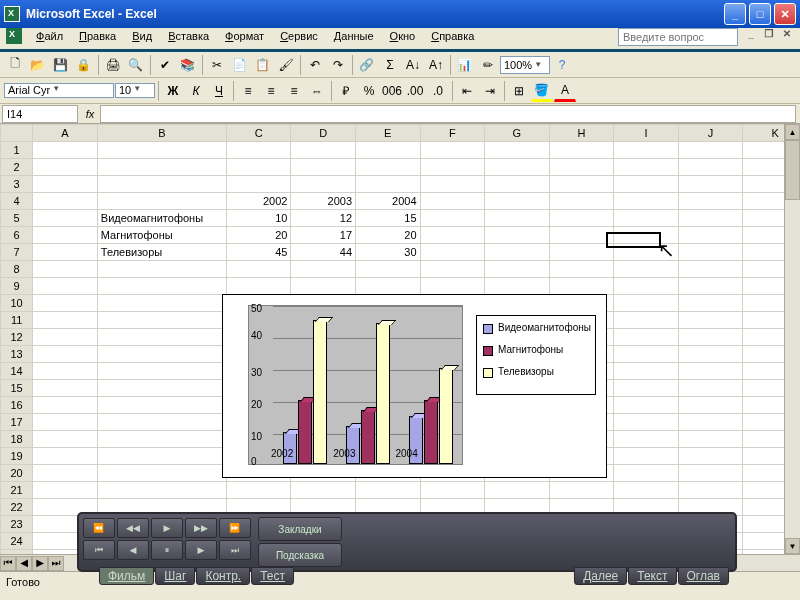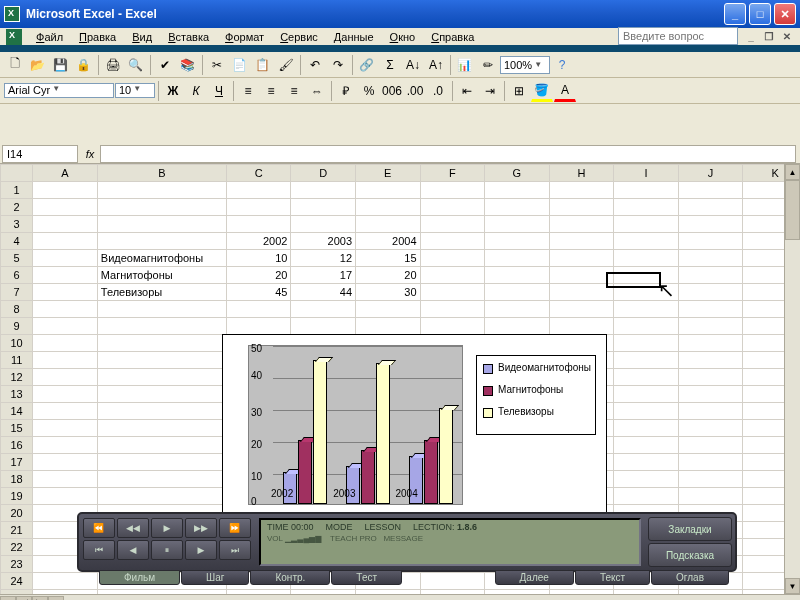--- a/index.html
+++ b/index.html
@@ -7,38 +7,38 @@
 
   
   .titlebar { display:flex; align-items:center; height:28px; background: linear-gradient(#2a6de1,#1b59c8 50%,#0a4ab7); color:#fff; padding:0 4px; }
   .titlebar .icon { width:16px; height:16px; background:#207245; border:1px solid #fff; margin-right:6px; position:relative; }
   .titlebar .icon::after { content:"X"; font-size:9px; color:#fff; position:absolute; top:1px; left:3px; font-weight:bold; }
   .titlebar .title { flex:1; font-weight:bold; font-size:12px; }
   .winbtn { width:22px; height:22px; margin-left:3px; display:flex; align-items:center; justify-content:center; border:1px solid #fff; border-radius:3px; font-size:11px; font-weight:bold; }
   .winbtn.min, .winbtn.max { background: linear-gradient(#7aa8ef,#2a6de1); }
   .winbtn.close { background: linear-gradient(#ef7a7a,#d43a3a); }
 
-  .menubar { background:#ece9d8; display:flex; align-items:flex-end; height:24px; padding:0 6px; border-bottom:7px solid #0c4a6e; }
+  .menubar { background:#ece9d8; display:flex; align-items:flex-start; height:24px; padding:0 6px; border-bottom:3px solid #0c4a6e; }
   .appicon { width:16px; height:16px; background:#207245; margin-right:6px; position:relative; }
   .appicon::after { content:"X"; color:#fff; font-size:9px; position:absolute; top:1px; left:3px; font-weight:bold; }
   .menu-item { padding:2px 8px; cursor:default; text-decoration:underline; text-decoration-color:transparent; }
   .menu-item::first-letter { text-decoration:underline; }
   .menubar .ask { margin-left:auto; }
   .ask input { width:120px; height:18px; font-size:11px; border:1px solid #7f9db9; color:#888; padding:0 4px; }
   .inner-ctrl { display:flex; gap:4px; margin-left:6px; }
   .inner-ctrl span { width:14px; height:14px; text-align:center; font-weight:bold; font-size:10px; color:#555; }
 
   .toolbar { display:flex; align-items:center; height:26px; padding:0 4px; border-bottom:1px solid #c0b89c; background:#ece9d8; gap:1px; }
   .tbtn { width:22px; height:22px; border:1px solid transparent; display:flex; align-items:center; justify-content:center; font-size:12px; }
   .tsep { width:1px; height:20px; background:#aca899; margin:0 2px; }
   .tzoom { width:50px; height:18px; border:1px solid #7f9db9; background:#fff; font-size:11px; padding:0 3px; display:flex; align-items:center; }
   .tcombo { height:15px; border:1px solid #7f9db9; background:#fff; font-size:11px; padding:0 3px; display:flex; align-items:flex-start; }
   .drop { padding-left:2px; color:#555; font-size:8px; }
 
-  .formulabar { display:flex; align-items:center; height:20px; background:#ece9d8; border-bottom:1px solid #aca899;margin-top:40px; }
+  .formulabar { display:flex; align-items:center; height:20px; background:#ece9d8; border-bottom:1px solid #aca899; }
   .namebox { width:76px; height:18px; border:1px solid #aca899; background:#fff; padding:0 4px; margin:0 2px; display:flex; align-items:center; }
   .fx { width:20px; text-align:center; font-style:italic; }
   .fxinput { flex:1; background:#fff; height:18px; border:1px solid #aca899; margin-right:4px; }
 
   .sheet-area { position:relative; height:447px; overflow:hidden; background:#fff; }
   table.sheet { border-collapse:collapse; width:808px; table-layout:fixed; }
   table.sheet th, table.sheet td { border:1px solid #d4d0c8; font-size:11px; height:17px; padding:0 3px; }
   table.sheet th { background:#e4e2d5; font-weight:normal; text-align:center; }
   table.sheet th.rowhdr { width:30px; background:#e4e2d5; }
   table.sheet td { background:#fff; text-align:right; }
@@ -80,21 +80,21 @@
 
   
   .player { position:absolute; left:77px; top:512px; width:660px; height:60px; background: linear-gradient(#5a5a68,#3a3a44); border:2px solid #2a2a30; border-radius:5px; display:flex; color:#b8c8b8; font-size:10px; }
   .pbtns { display:grid; grid-template-columns:repeat(5,32px); grid-template-rows:20px 20px; gap:2px; padding:4px; }
   .pbtn { background:linear-gradient(#6a6a78,#4a4a54); border:1px solid #2a2a30; display:flex; align-items:center; justify-content:center; color:#c8d8c8; font-size:9px; border-radius:2px; }
   .lcd { flex:1; background:#8a9a7a; border:2px inset #2a2a30; margin:4px; padding:2px 6px; color:#2a3a2a; font-family:monospace; position:relative; }
   .lcd .line { display:flex; gap:12px; font-size:9px; }
   .rbtns { width:90px; padding:3px; display:flex; flex-direction:column; gap:2px; }
   .rbtn { flex:1; background:linear-gradient(#6a6a78,#4a4a54); border:1px solid #2a2a30; display:flex; align-items:center; justify-content:center; color:#c8e8c8; font-size:10px; border-radius:3px; }
   .tabs-below { position:absolute; bottom:-15px; left:20px; display:flex; gap:1px; }
-  .ptab { background:linear-gradient(#5a5a68,#3a3a44); border:1px solid #2a2a30; color:#c8d8c8; font-size:10px; padding:1px 24px; border-radius:0 0 3px 3px; }
+  .ptab { background:linear-gradient(#5a5a68,#3a3a44); border:1px solid #2a2a30; color:#c8d8c8; font-size:12px; padding:1px 8px; border-radius:0 0 3px 3px;text-decoration:underline; }
   .ptab.active { background:#6a7a6a; }
 </style>
 </head>
 <body>
 
 <div class="titlebar">
   <div class="icon"></div>
   <div class="title">Microsoft Excel - Excel</div>
   <div class="winbtn min">_</div>
   <div class="winbtn max">□</div>
@@ -704,29 +704,20 @@
     <div class="pbtn">◀◀</div>
     <div class="pbtn">▶</div>
     <div class="pbtn">▶▶</div>
     <div class="pbtn">⏩</div>
     <div class="pbtn">⏮</div>
     <div class="pbtn">◀</div>
     <div class="pbtn">⏸</div>
     <div class="pbtn">▶</div>
     <div class="pbtn">⏭</div>
   </div>
-  <div class="lcd">
-    <div class="line">
-      <span><span>TIME</span> <span>00:00</span></span>
-      <span>MODE</span>
-      <span>LESSON</span>
-      <span><span>LECTION:</span> <b>1.8.6</b></span>
-    </div>
-    <div class="line" style="margin-top:2px;font-size:8px;opacity:.7">VOL ▁▂▃▄▅▆ &nbsp;&nbsp; TEACH PRO &nbsp; MESSAGE</div>
-  </div>
   <div class="rbtns">
     <div class="rbtn">Закладки</div>
     <div class="rbtn">Подсказка</div>
   </div>
   <div class="tabs-below" style="left:20px">
     <div class="ptab active">Фильм</div>
     <div class="ptab">Шаг</div>
     <div class="ptab">Контр.</div>
     <div class="ptab">Тест</div>
   </div>

